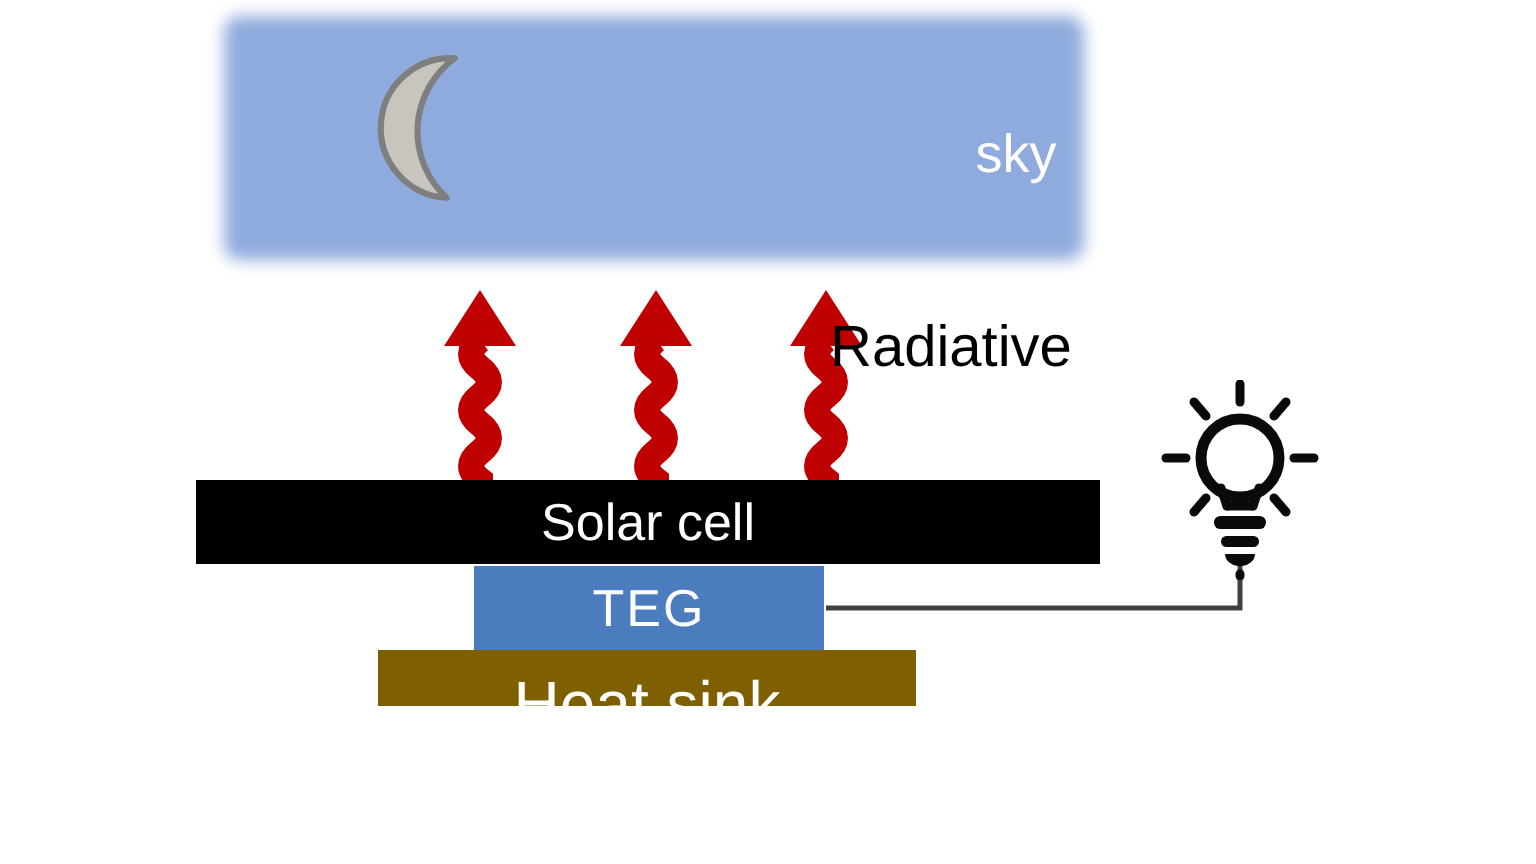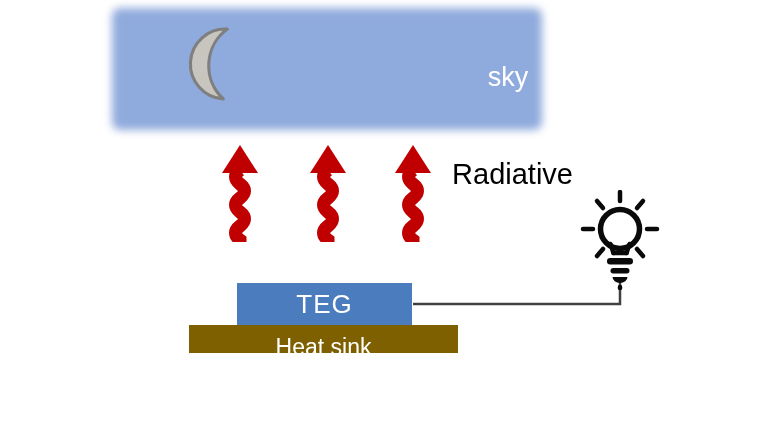--- a/index.html
+++ b/index.html
@@ -16,36 +16,36 @@
   .sky-label{
     position:absolute;left:475px;top:60px;width:66px;height:34px;
     color:var(--c-label-light,#fff);font-size:27px;text-align:center;line-height:34px;
   }
   
   .arrow{position:absolute;width:40px;height:98px;top:144px;}
   .arrow.a1{left:220px;} .arrow.a2{left:308px;} .arrow.a3{left:393px;}
   
   .annotation{
     position:absolute;left:415px;top:157px;width:158px;
-    color:var(--c-label-dark,#000);font-size:29px;line-height:35px;text-align:right;
+    color:var(--c-label-dark,#000);font-size:29px;line-height:35px;text-align:left;
   }
   
   .wire{position:absolute;left:0;top:0;width:768px;height:432px;pointer-events:none;}
   
   .layer{position:absolute;display:flex;align-items:center;justify-content:center;
          color:var(--c-label-light,#fff);}
   .solar-cell{left:98px;top:240px;width:452px;height:42px;
               background:var(--c-solar-cell,#000);font-size:26px;}
   .teg{left:237px;top:283px;width:175px;height:42px;
        background:var(--c-teg,#4A7CBE);font-size:26px;letter-spacing:1px;text-align:right;}
   .heatsink{
     position:absolute;left:189px;top:325px;width:269px;height:107px;
     background:var(--c-heat-sink,#7F6000);color:var(--c-label-light,#fff);
   }
-  .hs-label{position:absolute;left:0;top:9px;width:100%;text-align:center;font-size:23px;}
+  .hs-label{position:absolute;left:0;top:9px;width:100%;text-align:center;font-size:32px;}
   .slot{position:absolute;top:49px;bottom:0;width:18px;background:#fff;}
   .slot.s1{left:31px;} .slot.s2{left:77px;} .slot.s3{left:123px;}
   .slot.s4{left:170px;} .slot.s5{left:216px;}
   
   .bulb{position:absolute;left:580px;top:190px;width:80px;height:100px;}
 </style>
 </head>
 <body>
 
 <div class="canvas">
@@ -72,20 +72,23 @@
   </svg>
 
   <div class="annotation">
     <div>Radiative</div>
   </div>
 
   <svg class="wire" viewBox="0 0 768 432">
     <path d="M413,304 H620 V281" style="stroke:var(--c-wire,#404040);" stroke-width="2.5" fill="none"></path>
   </svg>
 
+  <div class="layer solar-cell">
+    <span>Solar cell</span>
+  </div>
   <div class="layer teg">
     <span>TEG</span>
   </div>
   <div class="heatsink">
     <span class="hs-label">Heat sink</span>
     <div class="slot s1"></div>
     <div class="slot s2"></div>
     <div class="slot s3"></div>
     <div class="slot s4"></div>
     <div class="slot s5"></div>

